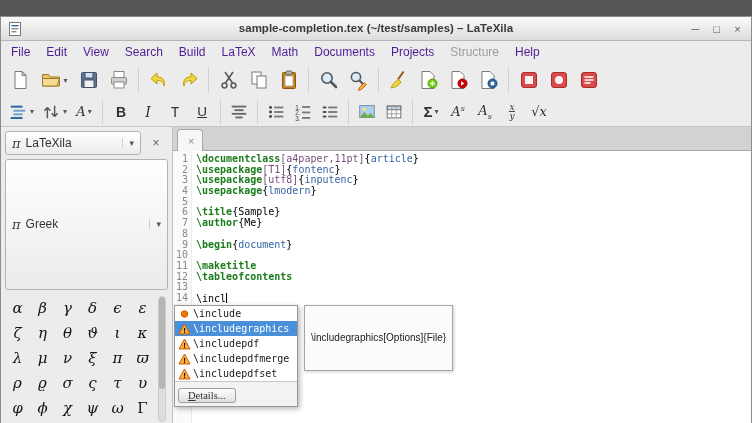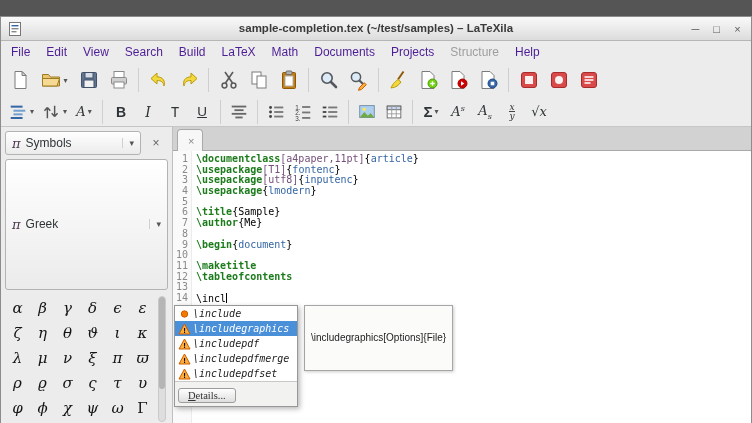--- a/index.html
+++ b/index.html
@@ -85,21 +85,21 @@
   .tk-o{color:var(--syntax-opt);}
   .tk-a{color:var(--syntax-arg);}
   .tk-p{color:#000;}
   .caret{display:inline-block;width:1px;height:10px;background:#000;vertical-align:-1px;}
   
   .popup{position:absolute;left:1px;top:154px;width:124px;background:#fff;
     border:1px solid #979797;box-shadow:2px 2px 5px rgba(0,0,0,.28);z-index:6;}
   .crow{display:flex;align-items:center;height:15px;padding:0 2px;gap:2px;}
   .crow.sel{background:var(--selection);}
   .crow.sel .clabel{color:#fff;}
-  .clabel{font-family:"DejaVu Sans Mono",monospace;font-size:10px;color:#1a1a1a;font-style:italic;}
+  .clabel{font-family:"DejaVu Sans Mono",monospace;font-size:10px;color:#1a1a1a;}
   .cicon{width:14px;flex:none;display:flex;align-items:center;justify-content:center;}
   .details-row{border-top:1px solid #c9c9c9;background:#f2f2f1;padding:3px;}
   .details-btn{font-family:Liberation Serif, serif;font-size:10.5px;color:#333;
     padding:1px 9px;background:linear-gradient(#fefefe,#dfdfdf);border:1px solid #9d9d9d;border-radius:3px;}
   
   .calltip{position:absolute;left:131px;top:154px;background:#fbfbfa;border:1px solid #a6a6a6;
     padding:2px 6px;font-family:Liberation Sans, sans-serif;font-size:10px;line-height:12px;
     white-space:pre;box-shadow:1px 1px 3px rgba(0,0,0,.2);z-index:5;color:#222;}
   
   .statusbar{height:14px;flex:none;display:flex;align-items:center;justify-content:flex-end;
@@ -377,21 +377,21 @@
         <span class="g-serif">√x</span>
       </div>
     </div>
 
   <div class="main">
 
     <div class="sidebar">
       <div class="side-row">
         <div class="combo">
           <span class="pi">π</span>
-          <span>Symbols</span>
+          <span>LaTeXila</span>
           <span class="combo-arrow">▾</span>
         </div>
         <button class="side-close">×</button>
       </div>
       <div class="combo combo-cat">
         <span class="pi">π</span>
         <span>Greek</span>
         <span class="combo-arrow">▾</span>
       </div>
       <div class="symbols-area">

